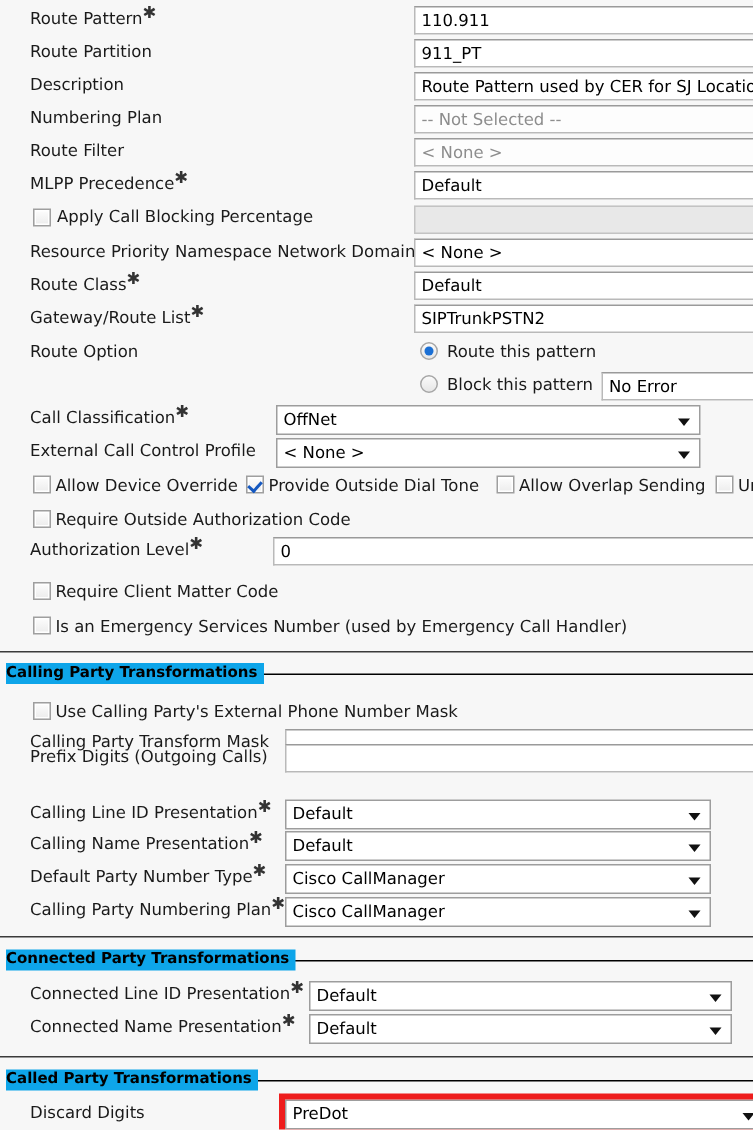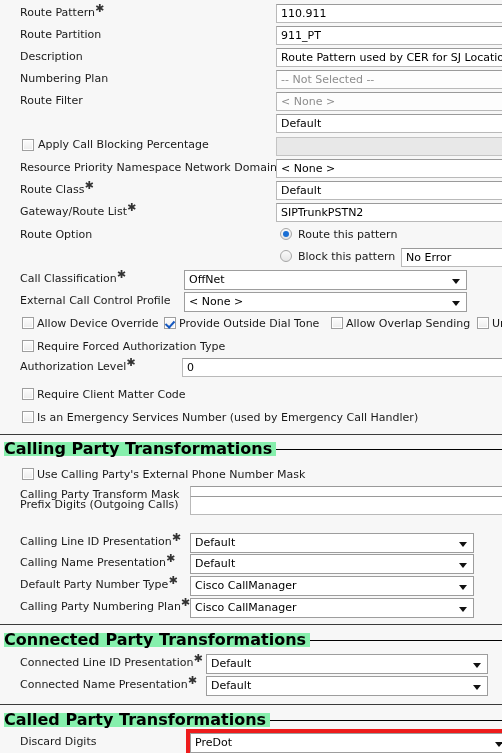--- a/index.html
+++ b/index.html
@@ -108,22 +108,22 @@
   }
   .radlabel {
     position: absolute; font-size: 11px; color: #1a1a1a;
     white-space: nowrap; line-height: 14px;
   }
 
   
   .sect { position: absolute; left: 0; width: 502px; height: 16px; }
   .sect-title {
     position: absolute; left: 4px; top: 0;
-    font-size: 16px; font-weight: bold; color: #000;
-    background: #86efac; padding-right: 4px; z-index: 2;
+    font-size: 10px; font-weight: bold; color: #000;
+    background: #0ea5e9; padding-right: 4px; z-index: 2;
     white-space: nowrap; line-height: 14px;
   }
   .sect-rule {
     position: absolute; left: 4px; right: 0; top: 7px;
     height: 1px; background: #000; z-index: 1;
   }
   .divider {
     position: absolute; left: 0; width: 502px; height: 1px;
     background: #3b3b3b;
   }
@@ -152,20 +152,21 @@
     <span class="lbl">Numbering Plan</span>
     <input class="tinput readonly" style="left: 260px; width: 250px; top: 0px;" value="-- Not Selected --">
   </div>
 
   <div class="row" style="top:92px">
     <span class="lbl">Route Filter</span>
     <input class="tinput readonly" style="left: 260px; width: 250px; top: 0px;" value="&lt; None &gt;">
   </div>
 
   <div class="row" style="top:114px">
+    <span class="lbl"><span>MLPP Precedence</span><span class="req">✱</span></span>
     <input class="tinput" style="left: 260px; width: 250px; top: 0px;" value="Default">
   </div>
 
   <div class="row" style="top:137px">
     <span class="cbx" style="left:6px;top:2px"></span>
     <span class="cbxlabel" style="left:22px;top:1px">Apply Call Blocking Percentage</span>
     <input class="tinput disabled" style="left: 260px; width: 250px; top: 0px;" disabled="" value="">
   </div>
 
   <div class="row" style="top:159px">
@@ -217,21 +218,21 @@
 
     <span class="cbx" style="left:315px;top:1px"></span>
     <span class="cbxlabel" style="left:330px;top:1px">Allow Overlap Sending</span>
 
     <span class="cbx" style="left:461px;top:1px"></span>
     <span class="cbxlabel" style="left:476px;top:1px">Urgent Priority</span>
   </div>
 
   <div class="row" style="top:339px">
     <span class="cbx" style="left:6px;top:1px"></span>
-    <span class="cbxlabel" style="left:21px;top:1px">Require Forced Authorization Type</span>
+    <span class="cbxlabel" style="left:21px;top:1px">Require Outside Authorization Code</span>
   </div>
 
   <div class="row" style="top:358px">
     <span class="lbl"><span>Authorization Level</span><span class="req">✱</span></span>
     <input class="tinput" style="left: 166px; width: 344px; top: 0px;" value="0">
   </div>
 
   <div class="row" style="top:387px">
     <span class="cbx" style="left:6px;top:1px"></span>
     <span class="cbxlabel" style="left:21px;top:1px">Require Client Matter Code</span>

